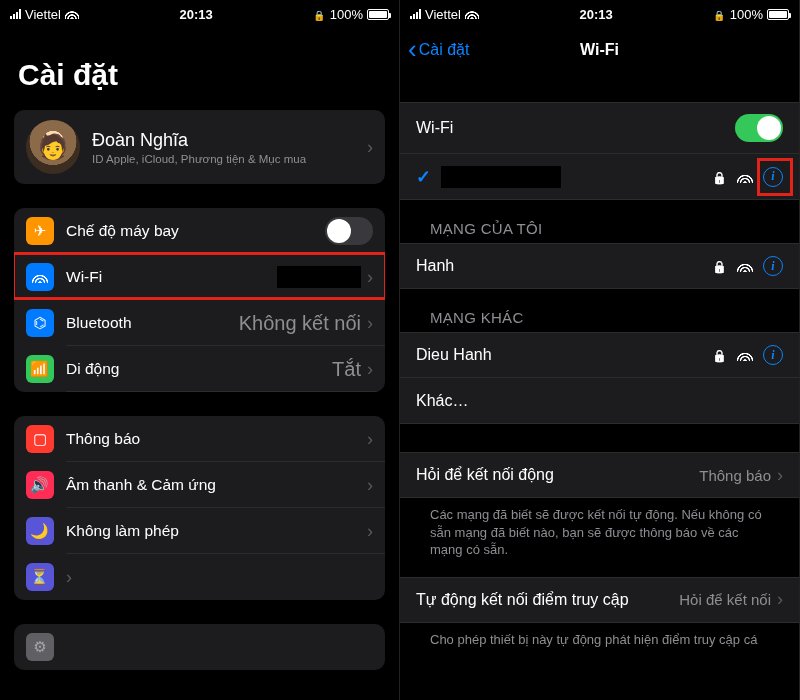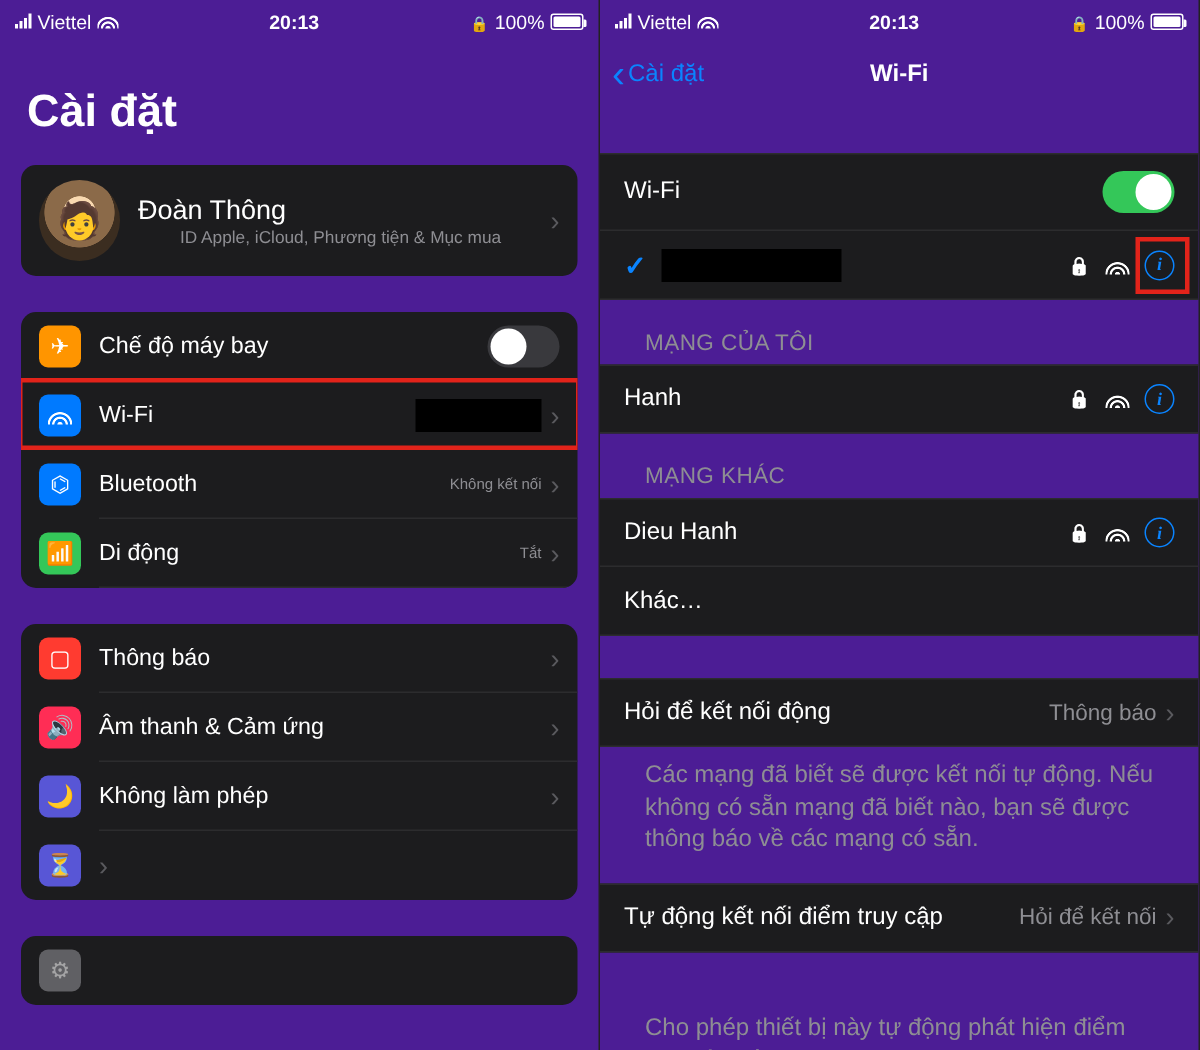--- a/index.html
+++ b/index.html
@@ -5,21 +5,21 @@
   * { box-sizing: border-box; margin: 0; padding: 0; }
   body {
     background: #fff;
     font-family: -apple-system, "Helvetica Neue", Arial, sans-serif;
     width: 800px; height: 700px;
     overflow: hidden;
     display: flex;
   }
   .phone {
     width: 400px; height: 700px;
-    background: #4c1d95;
+    background: #000000;
     color: #fff;
     position: relative;
     overflow: hidden;
     border-right: 1px solid #222;
   }
   .statusbar {
     height: 28px;
     display: flex;
     justify-content: space-between;
     align-items: center;
@@ -68,21 +68,21 @@
     position:relative;
   }
   .avatar {
     width:54px; height:54px; border-radius:50%;
     background: radial-gradient(circle at 50% 40%, #f9d9b0 25%, #8b6a49 26% 55%, #3b2d20 56%);
     flex-shrink:0; margin-right:12px;
     display:flex; align-items:center; justify-content:center;
     font-size:24px;
   }
   .profile-name { font-size:18px; font-weight:500; }
-  .profile-sub { font-size:11.5px; color:#8e8e93; margin-top:2px;margin-left:28px;}
+  .profile-sub { font-size:11.5px; color:#8e8e93; margin-top:2px;}
   .chev { color:#5a5a5e; font-size:18px; font-weight:300; }
 
   .group {
     background:#1c1c1e;
     border-radius:10px;
     margin: 0 14px 24px 14px;
     overflow:hidden;
   }
   .row {
     display:flex; align-items:center;
@@ -99,21 +99,21 @@
     margin-right:12px; flex-shrink:0;
     display:flex; align-items:center; justify-content:center;
     font-size:15px; color:#fff;
   }
   .airplane-bg{background:#ff9500;} .wifi-bg{background:#007aff;}
   .bt-bg{background:#007aff;} .cell-bg{background:#34c759;}
   .notif-bg{background:#ff3b30;} .sound-bg{background:#ff2d55;}
   .dnd-bg{background:#5856d6;} .screentime-bg{background:#5856d6;}
   .general-bg{background:#8e8e93;}
   .row-label { flex:1; font-size:15.5px; }
-  .row-detail { color:#8e8e93; font-size:10px; margin-right:6px;}
+  .row-detail { color:#8e8e93; font-size:20px; margin-right:6px;}
   .toggle {
     width:48px; height:28px; border-radius:14px; background:#39393d;
     position:relative; flex-shrink:0;
   }
   .toggle::after{
     content:""; position:absolute; width:24px; height:24px; border-radius:50%;
     background:#fff; top:2px; left:2px;
   }
   .toggle.on { background:#34c759;}
   .toggle.on::after{ left:auto; right:2px;}
@@ -152,21 +152,21 @@
       radial-gradient(circle at 50% 100%, #fff 1.5px, transparent 2px),
       radial-gradient(circle at 50% 100%, transparent 3.5px, #fff 4px, #fff 5px, transparent 5.5px),
       radial-gradient(circle at 50% 100%, transparent 6.5px, #fff 7px, #fff 8px, transparent 8.5px);
   }
   .info-icon {
     width:20px; height:20px; border:1.5px solid #0a84ff; border-radius:50%;
     display:inline-flex; align-items:center; justify-content:center;
     color:#0a84ff; font-size:12px; font-weight:700; font-style:italic; font-family:Georgia,serif;
   }
   .footer-note{
-    font-size:16px; color:#8e8e93; padding:8px 30px 18px 30px; line-height:1.35;
+    font-size:13px; color:#8e8e93; padding:8px 30px 18px 30px; line-height:1.35;
   }
   .r2-detail{ color:#8e8e93; font-size:15px; margin-right:6px;}
   .spacer { height:30px;}
 </style>
 </head>
 <body>
 
 <div class="phone">
   <div class="statusbar">
     <div class="sb-left">
@@ -189,21 +189,21 @@
           </span>
         </span>
     </div>
   </div>
 
   <div class="big-title">Cài đặt</div>
 
   <div class="profile-row">
     <div class="avatar">🧑</div>
     <div style="flex:1">
-      <div class="profile-name">Đoàn Thông</div>
+      <div class="profile-name">Đoàn Nghĩa</div>
       <div class="profile-sub">ID Apple, iCloud, Phương tiện &amp; Mục mua</div>
     </div>
     <span class="chev">›</span>
   </div>
 
   <div class="group" style="position:relative;">
     <div class="row">
       <div class="icon-sq airplane-bg">✈</div>
       <div class="row-label">Chế độ máy bay</div>
       <div class="toggle"></div>
@@ -339,14 +339,14 @@
     <div class="r2-detail">Thông báo</div>
     <span class="chev">›</span>
   </div>
   <div class="footer-note">Các mạng đã biết sẽ được kết nối tự động. Nếu không có sẵn mạng đã biết nào, bạn sẽ được thông báo về các mạng có sẵn.</div>
 
   <div class="r2">
     <div class="r2-label">Tự động kết nối điểm truy cập</div>
     <div class="r2-detail">Hỏi để kết nối</div>
     <span class="chev">›</span>
   </div>
-  <div class="footer-note" style="padding-bottom:0;margin-top:32px;">Cho phép thiết bị này tự động phát hiện điểm truy cập cá</div>
+  <div class="footer-note" style="padding-bottom:0;">Cho phép thiết bị này tự động phát hiện điểm truy cập cá</div>
 </div>
 
 </body></html>

